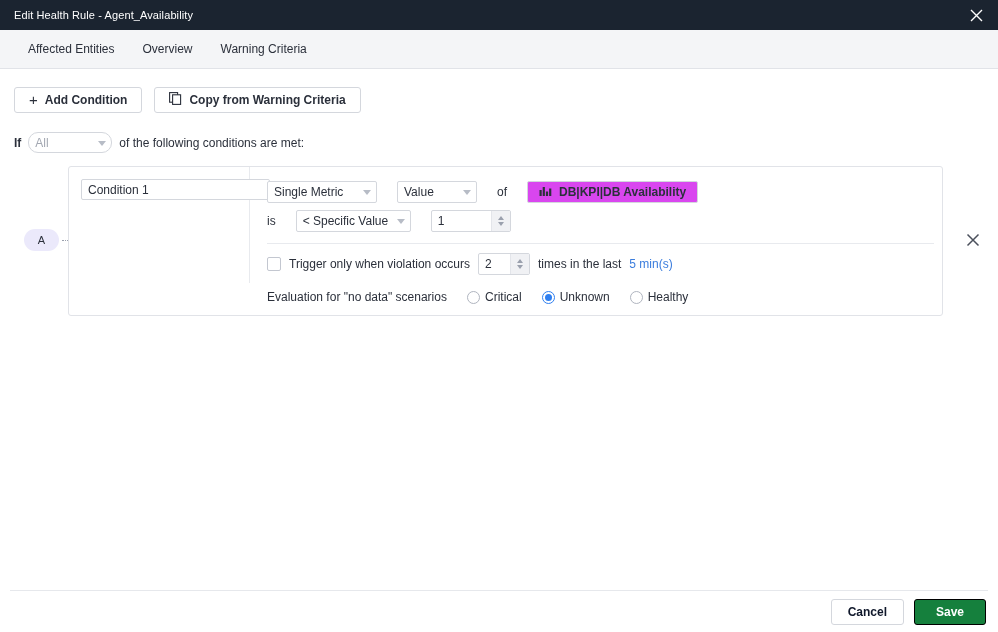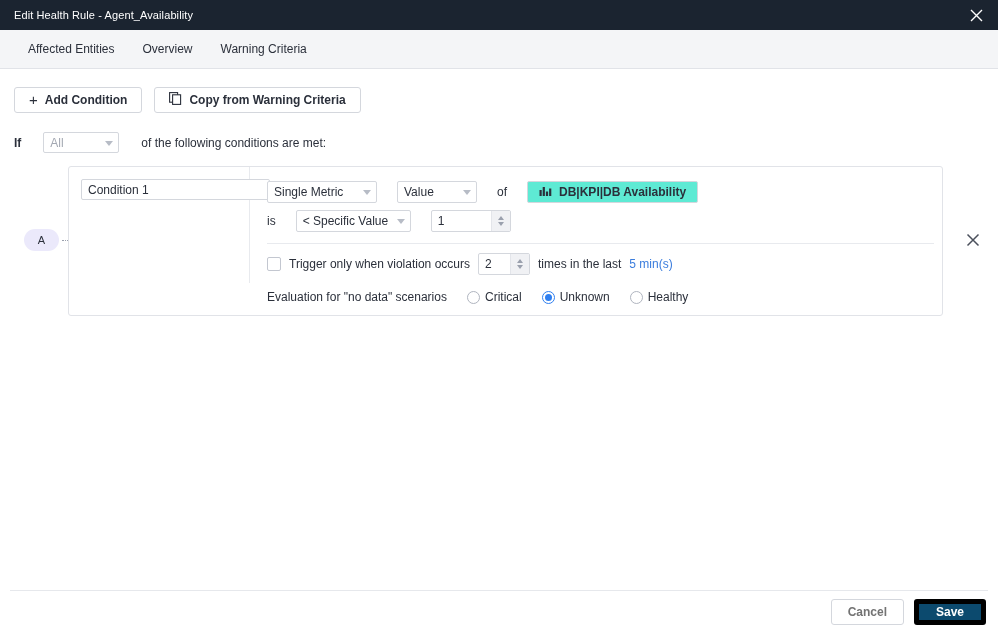--- a/index.html
+++ b/index.html
@@ -106,21 +106,21 @@
     font-size: 15px;
     font-weight: normal;
     line-height: 1;
     position: relative;
     top: -1px;
   }
 
   .ifrow {
     display: flex;
     align-items: center;
-    gap: 22px;
+    gap: 7px;
     margin-top: 19px;
     font-size: 12px;
   }
   .ifrow .lbl-if { font-weight: bold; }
 
   
   .sel {
     position: relative;
     height: 21px;
     border: 1px solid #d4d7dd;
@@ -139,21 +139,21 @@
   .sel .caret {
     position: absolute;
     right: 5px;
     top: 50%;
     margin-top: -2px;
     width: 0; height: 0;
     border-left: 4px solid transparent;
     border-right: 4px solid transparent;
     border-top: 5px solid #b7bcc6;
   }
-  .sel-all { width: 76px; }
+  .sel-all { width: 84px; border-radius: 10px; }
   .sel-type { width: 110px; height: 22px; }
   .sel-agg  { width: 80px;  height: 22px; }
   .sel-op   { width: 115px; height: 22px; }
 
   
   .cardwrap {
     margin-top: 13px;
     position: relative;
     height: 160px;
   }
@@ -221,21 +221,21 @@
     top: 14px;
     display: flex;
     align-items: center;
     gap: 20px;
   }
   .lbl-of { font-size: 12px; }
   .chip {
     height: 22px;
     border: 1px solid #d4d7dd;
     border-radius: 2px;
-    background: #5eead4;
+    background: #d946ef;
     display: inline-flex;
     align-items: center;
     gap: 7px;
     padding: 0 11px;
     font-size: 12px;
     font-weight: bold;
     color: #2b303b;
     cursor: pointer;
     box-sizing: border-box;
     white-space: nowrap;
@@ -406,25 +406,25 @@
     align-items: center;
     justify-content: center;
     cursor: pointer;
     padding: 0 16px;
     box-sizing: border-box;
     font-family: "Liberation Sans", sans-serif;
   }
   .fbtn.cancel {
     background: #ffffff;
     border: 1px solid #d4d7dd;
-    color: #737373;
+    color: #0f172a;
   }
   .fbtn.save {
-    background: #0c4a6e;
-    border: 5px solid #000000;
+    background: #15803d;
+    border: 1px solid #000000;
     color: #ffffff;
     justify-content: center;
   }
 </style>
 </head>
 <body>
 
 <div class="titlebar">
   <span class="titlebar-title">Edit Health Rule - Agent_Availability</span>
   <span class="titlebar-close">

